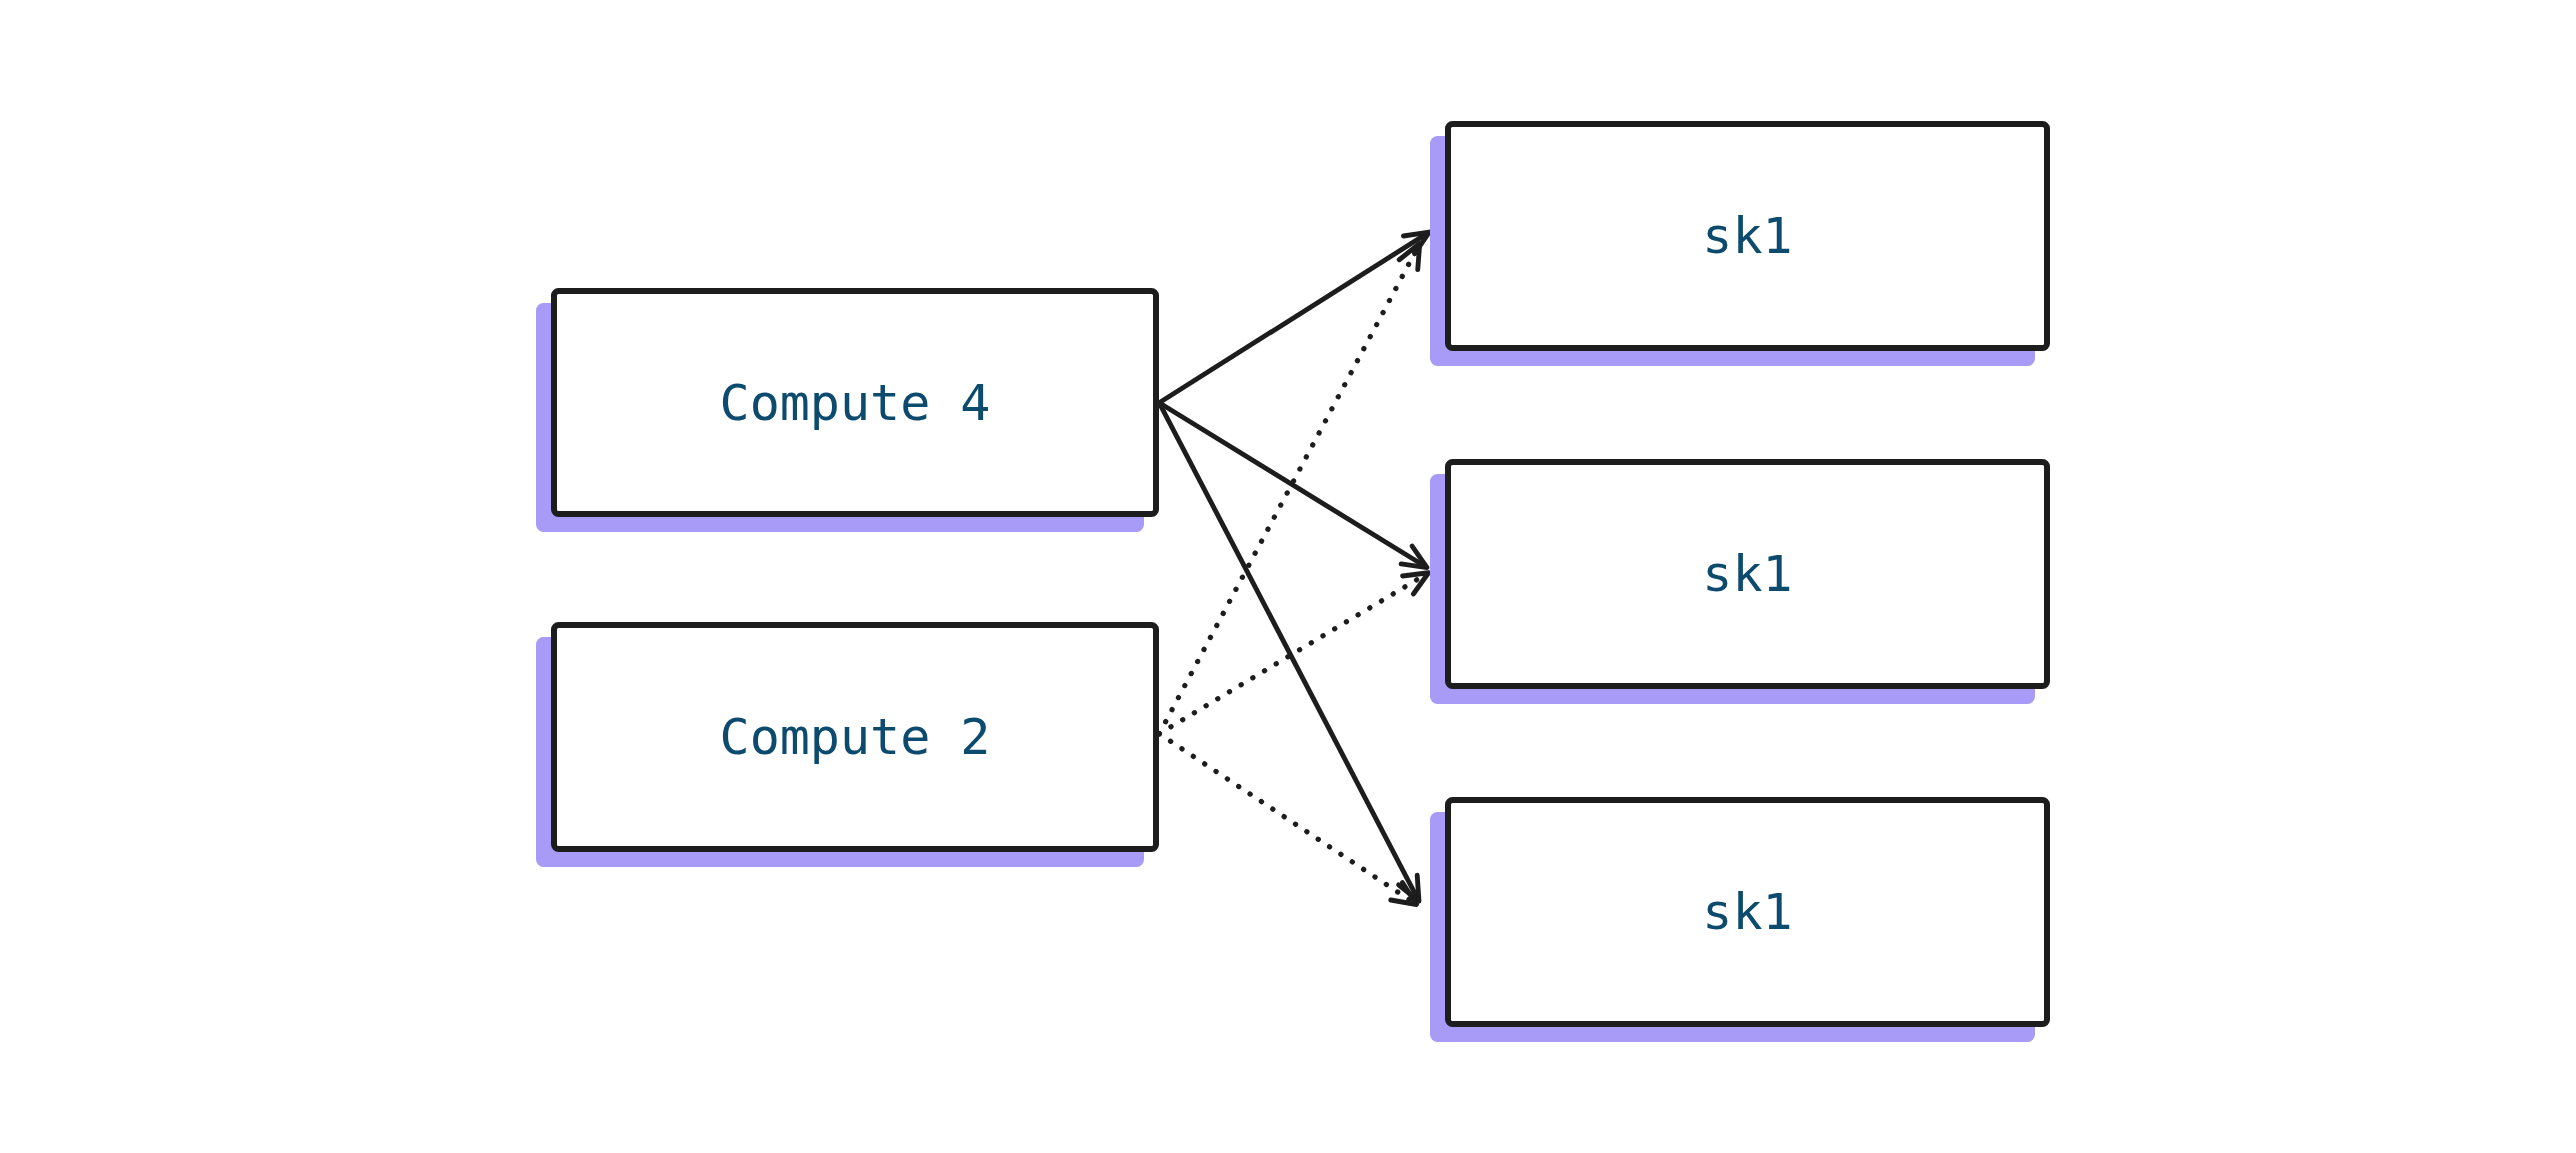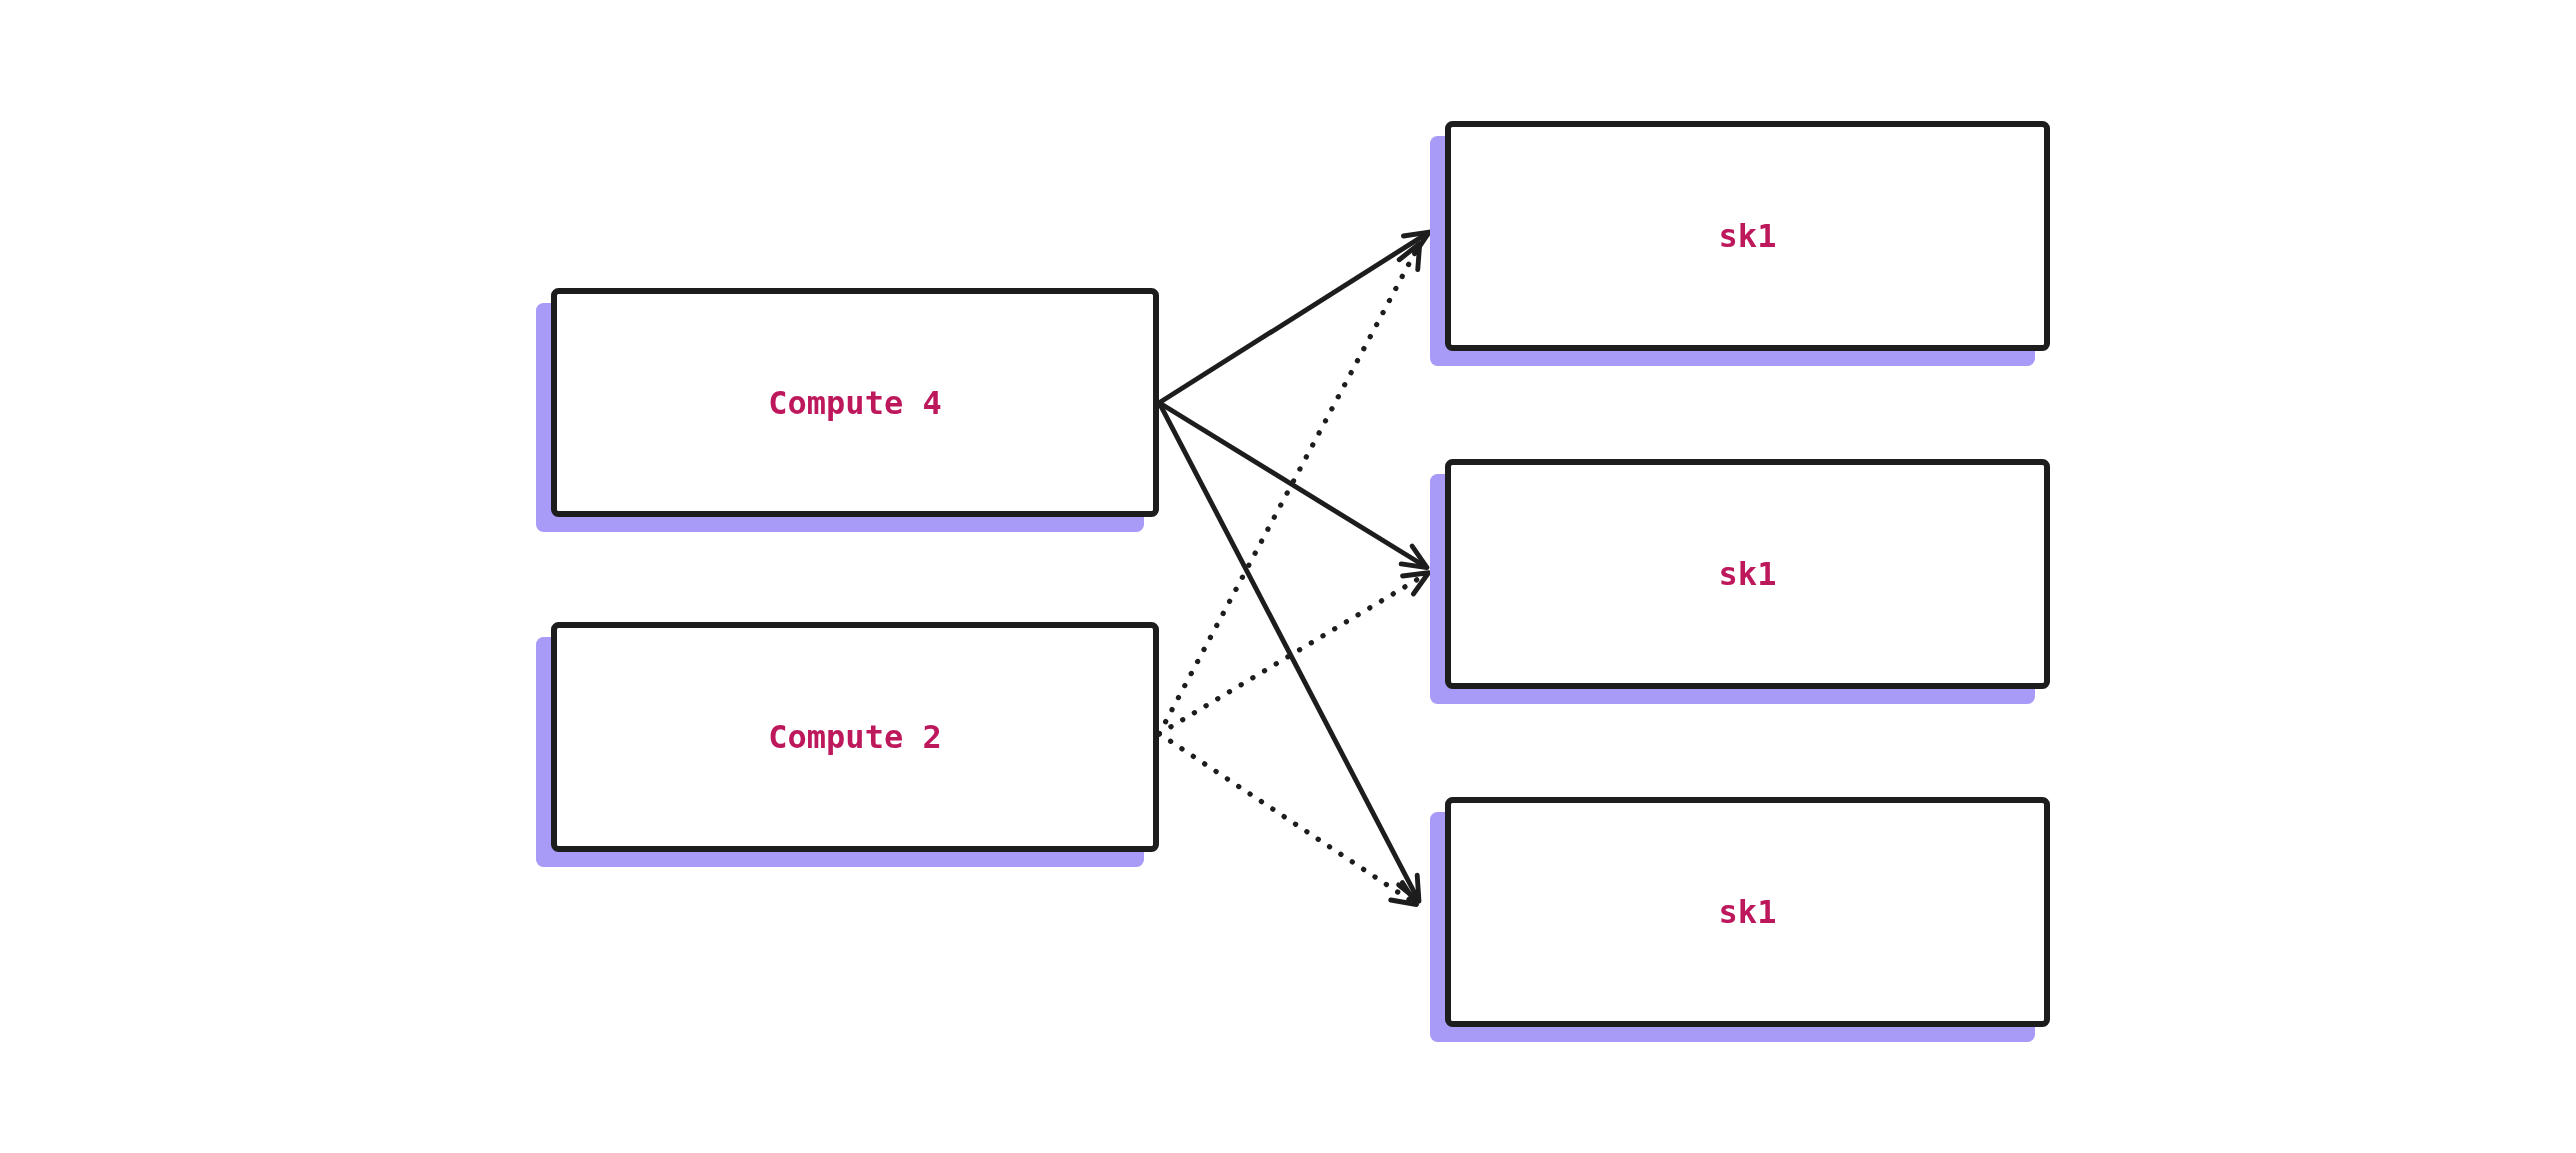--- a/index.html
+++ b/index.html
@@ -30,24 +30,24 @@
     box-sizing: border-box;
     background: #ffffff;
     border: 6px solid #1d1d1d;
     border-radius: 7.5px;
     box-shadow: -15px 15px 0 0 #a89bf7;
     display: flex;
     align-items: center;
     justify-content: center;
   }
   .node-label {
-    font-weight: bold;
-    font-size: 32px;
+    font-weight: normal;
+    font-size: 50px;
     letter-spacing: 0px;
-    color: #be185d;
+    color: #0c4a6e;
     white-space: nowrap;
   }
 </style>
 </head>
 <body>
 
 <div class="stage">
 
   <svg class="edge-layer" width="2576" height="1153" viewBox="0 0 3440 1540" xmlns="http://www.w3.org/2000/svg">
     <defs>

